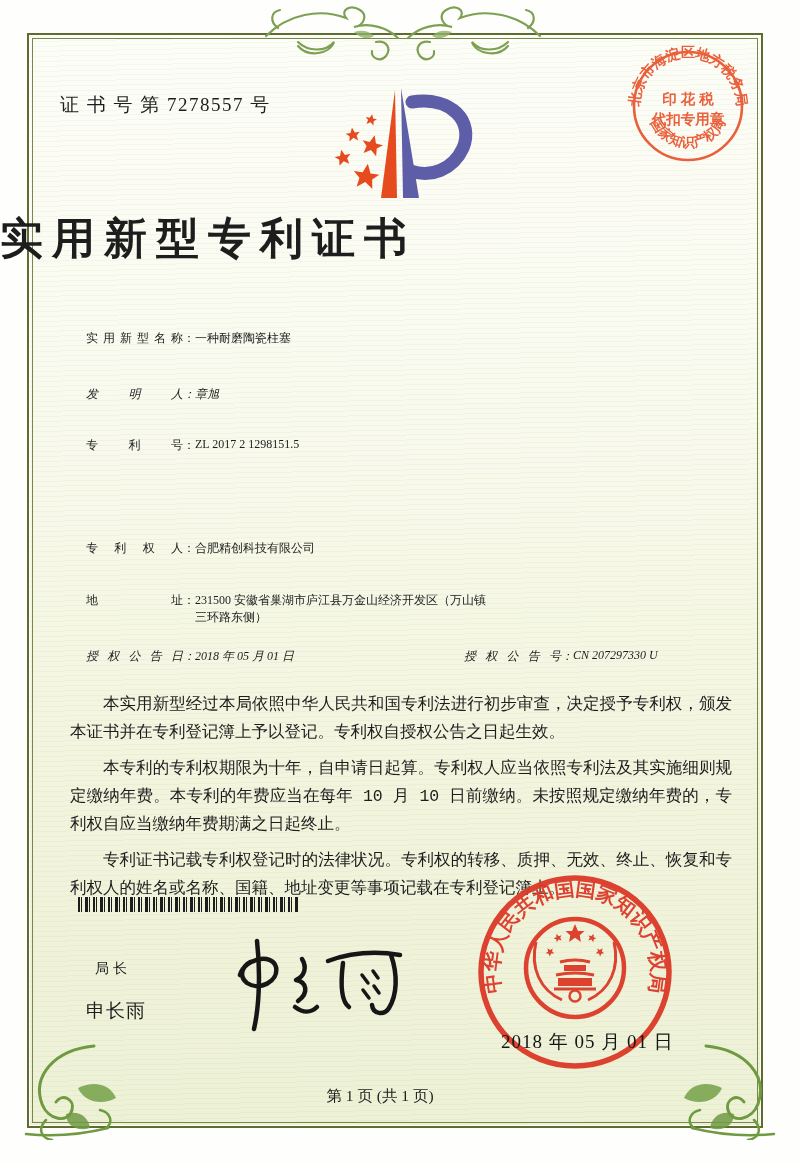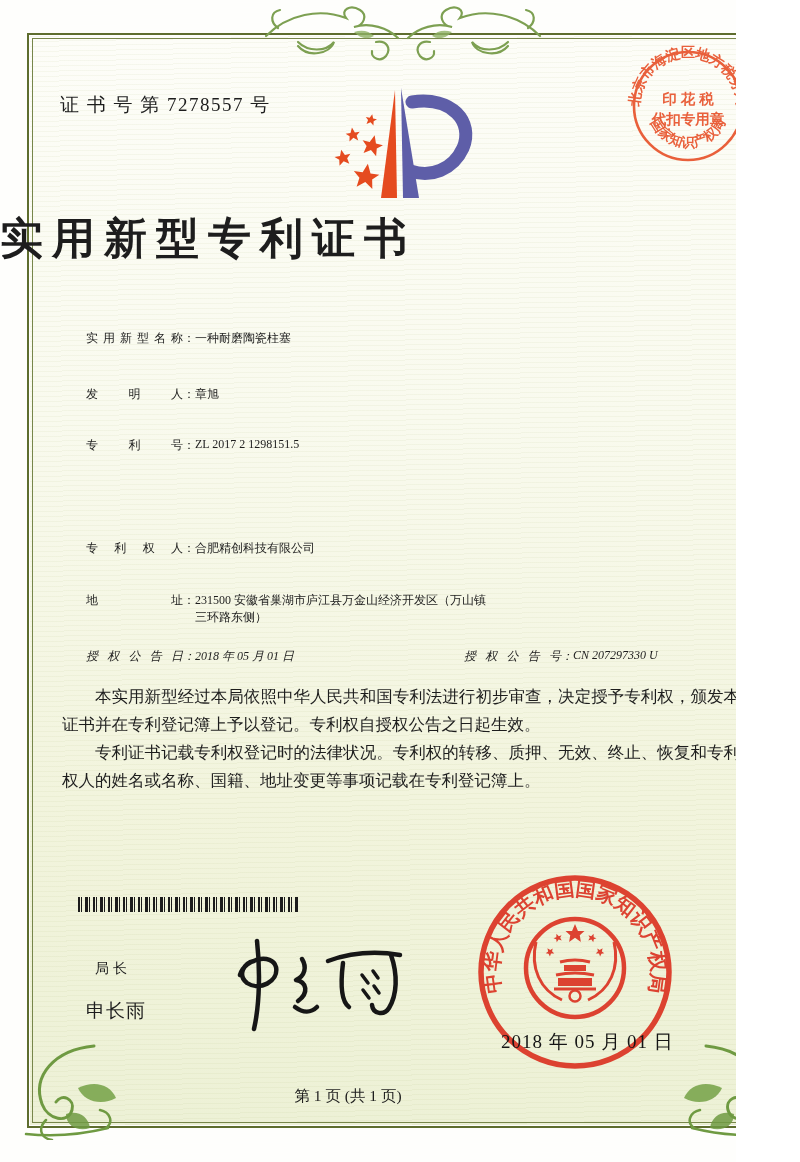--- a/index.html
+++ b/index.html
@@ -1,16 +1,16 @@
 <!DOCTYPE html>
 <html><head>
 <meta charset="utf-8">
 <style>
   html,body{margin:0;padding:0;background:#ffffff;}
-  .page{position:relative;width:736px;height:1162px;background:#fefefc;overflow:hidden;
+  .page{position:relative;width:800px;height:1162px;background:#fefefc;overflow:hidden;
         font-family:"Liberation Serif","DejaVu Serif",serif;color:#1d1d1d;}
   
   .paper{position:absolute;left:30px;top:36px;width:730px;height:1089px;z-index:0;
          background:
            repeating-linear-gradient(179deg, rgba(160,175,100,0.08) 0 1px, rgba(255,255,255,0) 1px 5px),
            linear-gradient(180deg,#fdfdf8 0%,#f9faee 35%,#f2f4dd 70%,#edf1d6 100%);}
   .frame-outer{position:absolute;left:27px;top:33px;width:736px;height:1095px;z-index:1;
                border:2.5px solid #5e6d2e;box-sizing:border-box;pointer-events:none;}
   .frame-inner{position:absolute;inset:3px;border:1.3px solid #77864a;}
   .abs{position:absolute;}
@@ -18,21 +18,21 @@
   .title{left:0;right:0;top:210px;text-align:left;font-size:43px;font-weight:700;
          letter-spacing:9px;z-index:2;}
   .row{left:86px;font-size:12px;z-index:2;white-space:nowrap;}
   .lab{display:inline-block;width:97px;text-align:justify;text-align-last:justify;vertical-align:top;}
   .colon{display:inline-block;vertical-align:top;}
   .val{display:inline-block;vertical-align:top;white-space:pre-line;}
   .val-addr{width:505px;}
   .grant-no{position:absolute;left:378px;top:0;white-space:nowrap;}
   .paras{left:62px;top:683px;width:678px;z-index:2;font-size:16.5px;line-height:28px;
          text-align:justify;}
-  .paras p{margin:0;text-indent:2em;}
+  .paras p{margin:8px;text-indent:2em;font-family:Liberation Mono, monospace;}
   .barcode{left:78px;top:897px;width:221px;height:15px;z-index:2;
     background:repeating-linear-gradient(90deg,#1c1c1c 0 2px,transparent 2px 3px,#1c1c1c 3px 4px,
       transparent 4px 7px,#1c1c1c 7px 10px,transparent 10px 11px,#1c1c1c 11px 12px,transparent 12px 15px);}
   .officer-role{left:95px;top:960px;font-size:14px;letter-spacing:4px;z-index:2;
                 font-family:"Liberation Sans","DejaVu Sans",sans-serif;}
   .officer-name{left:86px;top:998px;font-size:19px;letter-spacing:1px;z-index:2;
                 font-family:"Liberation Sans","DejaVu Sans",sans-serif;}
   .seal-date{left:501px;top:1029px;font-size:19px;letter-spacing:1px;z-index:5;color:#151515;}
   .footer{left:0;right:40px;top:1086px;text-align:center;font-size:15.5px;z-index:2;}
   svg{display:block;}
@@ -109,21 +109,21 @@
     <polygon points="75,18 61,126 77,126" fill="#e54b1f"></polygon>
     <polygon points="81,16 83,126 99,126" fill="#5e5ea8"></polygon>
     <path d="M 92,30 C 132,24 154,50 143,76 C 133,98 110,106 91,99" stroke="#5e5ea8" stroke-width="13" fill="none" stroke-linecap="round"></path>
   </svg>
 
   <div class="abs title">实用新型专利证书</div>
 
   <div class="abs row" style="top:330px;">
     <span class="lab">实用新型名称</span><span class="colon">：</span><span class="val">一种耐磨陶瓷柱塞</span>
   </div>
-  <div class="abs row" style="top:386px;">
+  <div class="abs row" style="top:386px;font-style:italic;">
     <span class="lab">发明人</span><span class="colon">：</span><span class="val">章旭</span>
   </div>
   <div class="abs row" style="top:437px;">
     <span class="lab">专利号</span><span class="colon">：</span><span class="val">ZL 2017 2 1298151.5</span>
   </div>
   <div class="abs row" style="top:540px;">
     <span class="lab">专利权人</span><span class="colon">：</span><span class="val">合肥精创科技有限公司</span>
   </div>
   <div class="abs row" style="top:592px;white-space:normal;">
     <span class="lab">地址</span><span class="colon">：</span><span class="val val-addr">231500 安徽省巢湖市庐江县万金山经济开发区（万山镇
@@ -131,20 +131,21 @@
   </div>
   <div class="abs row" style="top:648px;font-style:italic;">
     <span class="lab">授权公告日</span><span class="colon">：</span><span class="val">2018 年 05 月 01 日</span>
     <span class="grant-no">
       <span class="lab">授权公告号</span><span class="colon">：</span><span class="val">CN 207297330 U</span>
     </span>
   </div>
 
   <div class="abs paras">
     <p>本实用新型经过本局依照中华人民共和国专利法进行初步审查，决定授予专利权，颁发本证书并在专利登记簿上予以登记。专利权自授权公告之日起生效。</p>
+    <p>本专利的专利权期限为十年，自申请日起算。专利权人应当依照专利法及其实施细则规定缴纳年费。本专利的年费应当在每年 10 月 10 日前缴纳。未按照规定缴纳年费的，专利权自应当缴纳年费期满之日起终止。</p>
     <p>专利证书记载专利权登记时的法律状况。专利权的转移、质押、无效、终止、恢复和专利权人的姓名或名称、国籍、地址变更等事项记载在专利登记簿上。</p>
   </div>
 
   <div class="abs barcode"></div>
 
   <div class="abs officer-role">局长</div>
   <div class="abs officer-name">申长雨</div>
 
   <svg class="abs sig-svg" width="215" height="115" viewBox="0 0 215 115">
     <g stroke="#161616" stroke-width="4.5" fill="none" stroke-linecap="round" stroke-linejoin="round">

